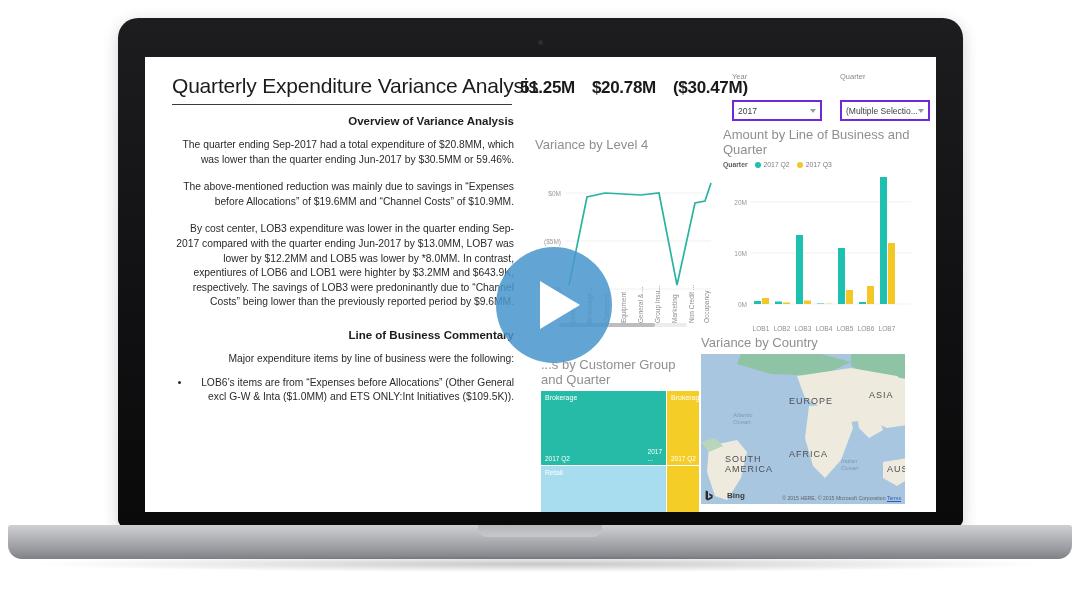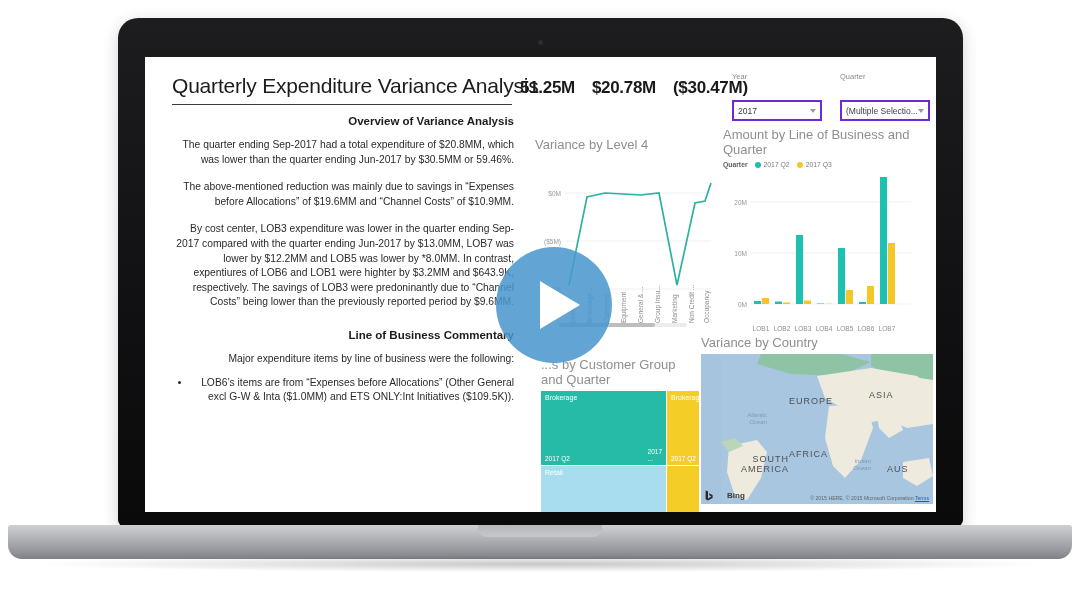--- a/index.html
+++ b/index.html
@@ -110,21 +110,21 @@
   .dot { width: 6px; height: 6px; border-radius: 50%; display: inline-block; }
 
   
   .tm { position: relative; width: 158px; height: 152px; }
   .tm-cell { position: absolute; overflow: hidden; }
   .tm-name { position: absolute; left: 4px; top: 3px; font-size: 7px; color: #fff; }
   .tm-q { position: absolute; left: 4px; bottom: 3px; font-size: 6.5px; color: #fff; }
   .tm-q.r { left: auto; right: 4px; }
 
   
-  .map-frame { position: relative; width: 232px; height: 150px; background: #a7c4df; overflow: hidden; text-align: right; }
+  .map-frame { position: relative; width: 204px; height: 150px; background: #a7c4df; overflow: hidden; }
   .map-txt { position: absolute; font-family: "Liberation Sans", sans-serif; color: #55585c; }
   .map-cont { font-size: 9px; letter-spacing: 1px; color: #4b4e52; }
   .map-ocean { font-size: 6px; color: #7f9ab4; font-style: italic; line-height: 1.15; }
   .bing { position: absolute; left: 4px; bottom: 3px; display: flex; align-items: center; gap: 14px; color: #3a3a3a; font-size: 8px; font-weight: 700; }
   .attr { position: absolute; right: 4px; bottom: 3px; font-size: 5.2px; color: #60646a; }
   .attr u { color: #2a5db0; }
 
   
   .play {
     position: absolute; left: 496px; top: 247px;

